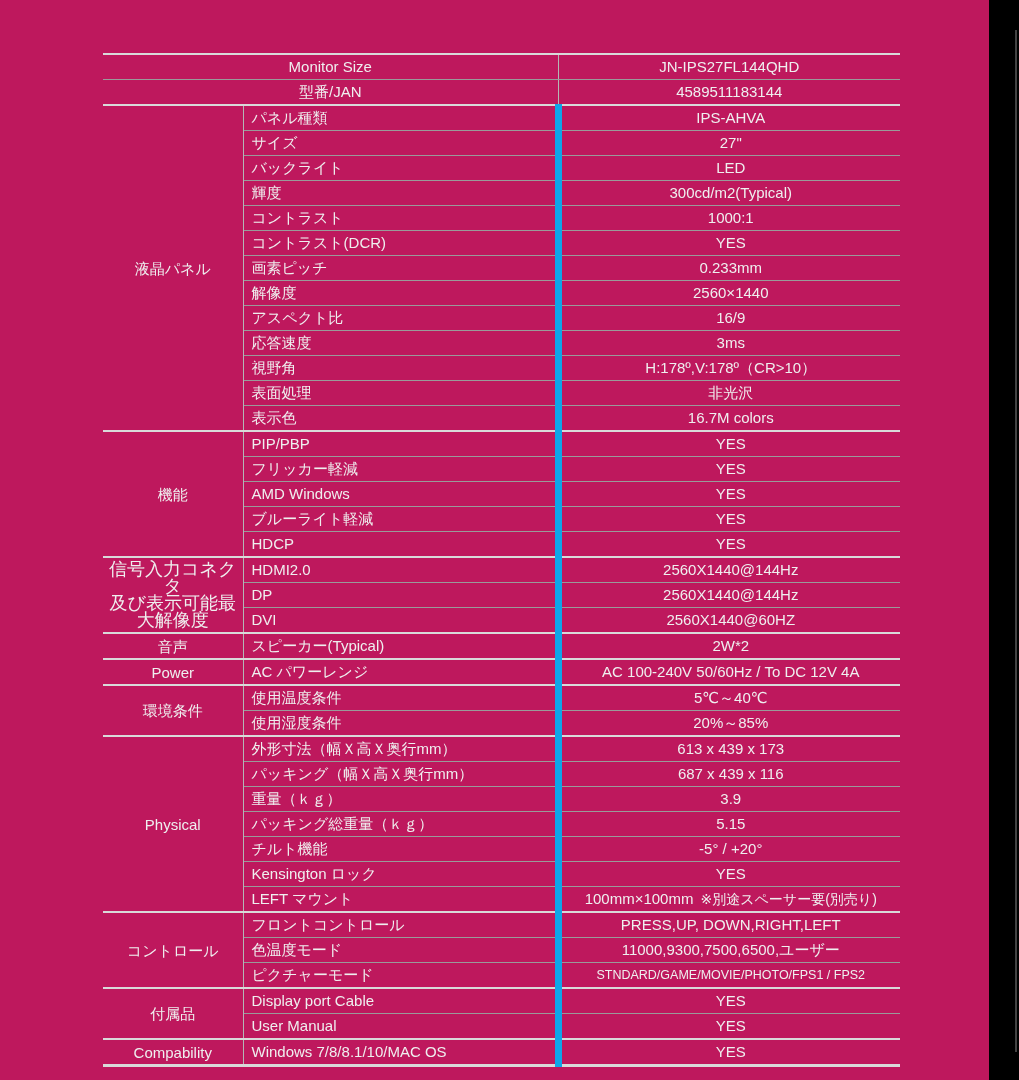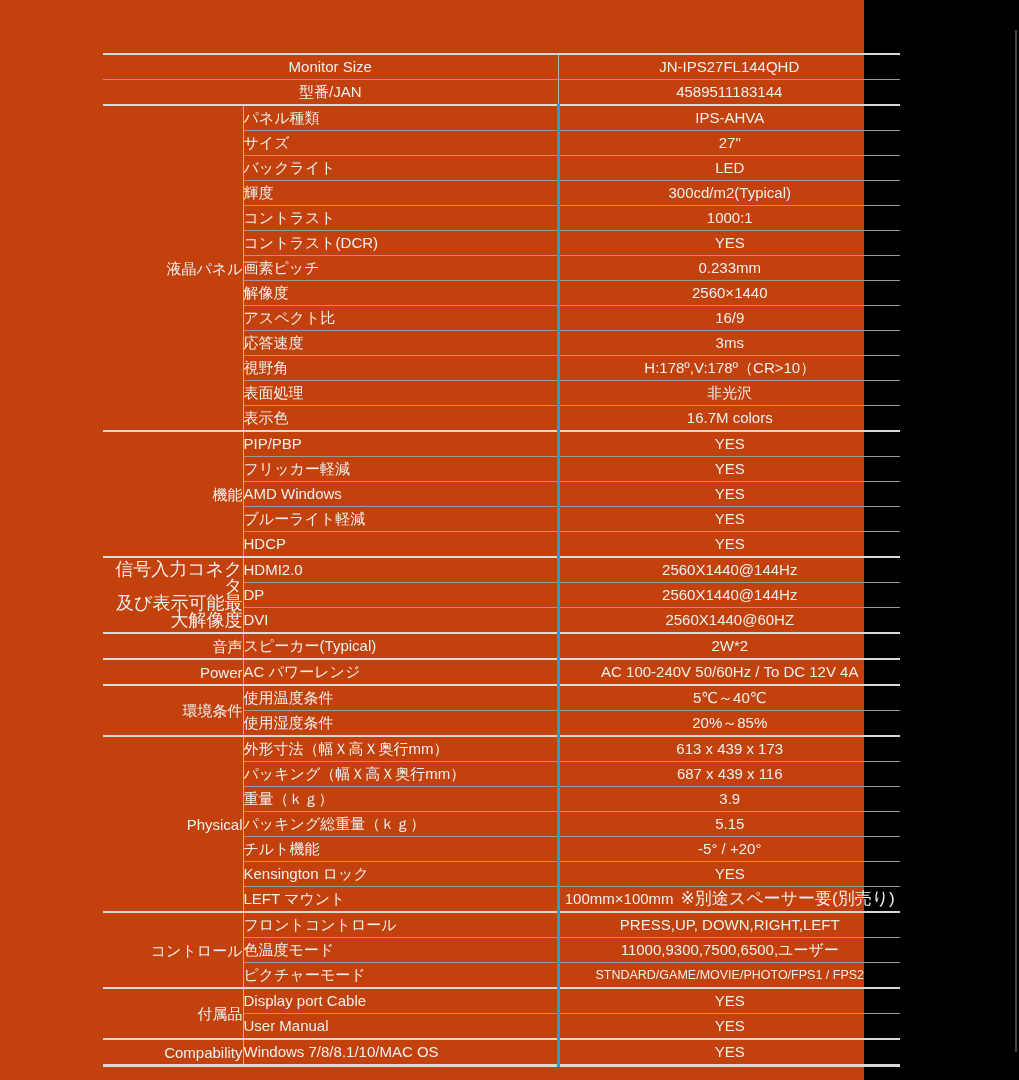--- a/index.html
+++ b/index.html
@@ -1,18 +1,18 @@
 <!DOCTYPE html>
 <html><head>
 <meta charset="utf-8">
 <style>
   html,body{margin:0;padding:0;background:#000;}
   body{width:1019px;height:1080px;overflow:hidden;}
   .stage{
-    position:relative;width:864px;height:1080px;background:#c2410c;
+    position:relative;width:989px;height:1080px;background:#be185d;
     font-family:"Liberation Sans","DejaVu Sans",sans-serif;color:#efefef;
   }
   table.spec-table{
     position:absolute;left:103px;top:53px;width:797px;
     border-collapse:collapse;table-layout:fixed;
     border-top:2px solid #d9d9d9;
     border-bottom:3px solid #d9d9d9;
   }
   col.c-cat{width:140px;}
   col.c-label{width:315px;}
@@ -21,36 +21,36 @@
     height:24px;line-height:24px;font-size:15px;
     padding:0;overflow:hidden;white-space:nowrap;
     vertical-align:middle;color:#efefef;
   }
   td.hlabel{
     text-align:center;
     border-right:1px solid #b5b5b5;
     border-bottom:1px solid #9a9a9a;
   }
   td.cat{
-    text-align:right;
+    text-align:center;
     border-right:1px solid #b5b5b5;
     white-space:pre-line;line-height:17px;margin-top:12px;
   }
   td.cat.cat-multi{font-size:18px;}
   td.label{
-    text-align:left;padding-left:0;
-    border-right:3px solid #0ea5e9;
+    text-align:left;padding-left:8px;
+    border-right:7px solid #0ea5e9;
     border-bottom:1px solid #9a9a9a;
   }
   td.value{
     text-align:center;
     border-bottom:1px solid #9a9a9a;
   }
   td.value.small-value{font-size:12.5px;margin-top:47px;}
-  .note{font-size:17px;margin-left:7px;}
+  .note{font-size:14px;margin-left:7px;}
   tbody.group{border-top:2px solid #d9d9d9;}
   .right-edge{
     position:absolute;left:1015px;top:30px;width:2px;height:1022px;
     background:#7a7a7a;opacity:0.55;
   }
 </style>
 </head>
 <body>
 
 <div class="stage">

